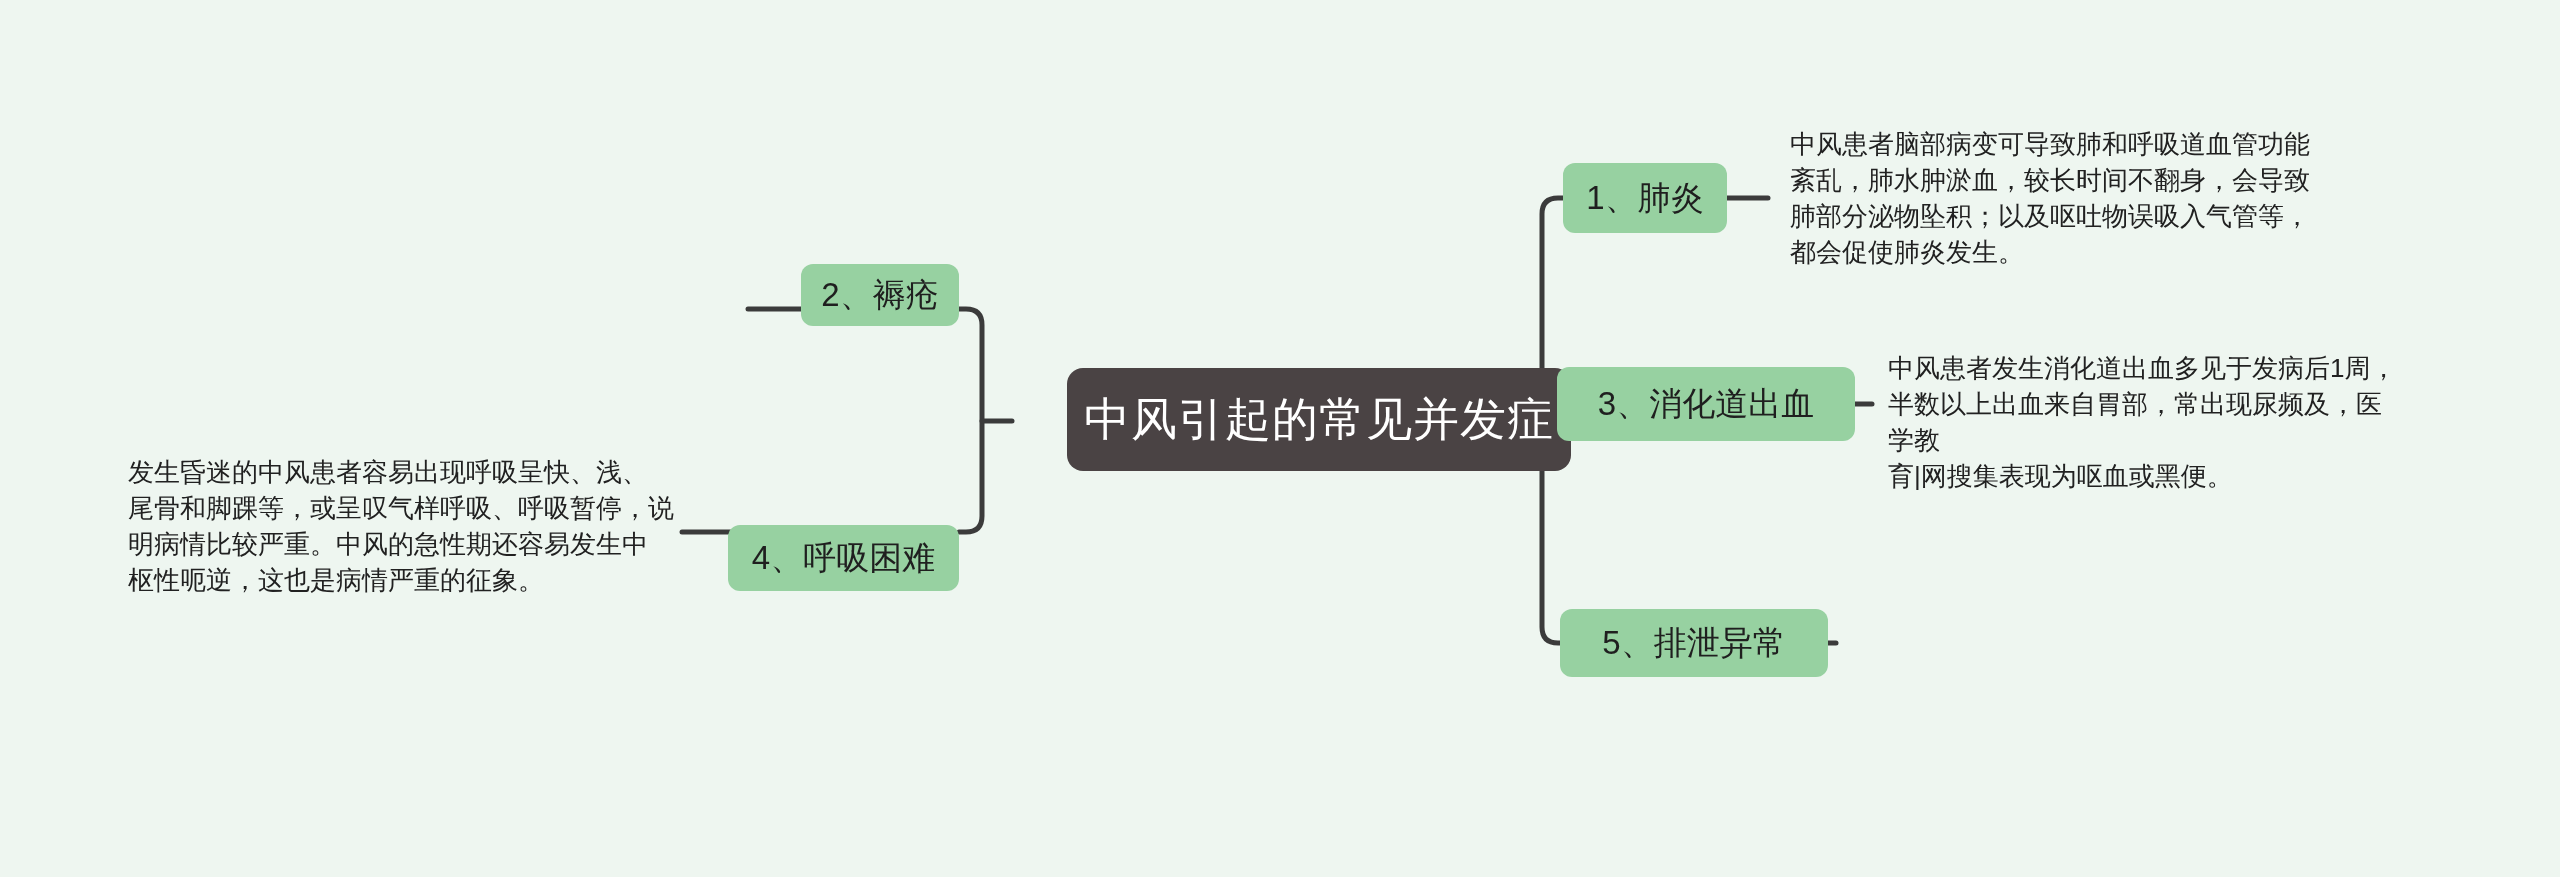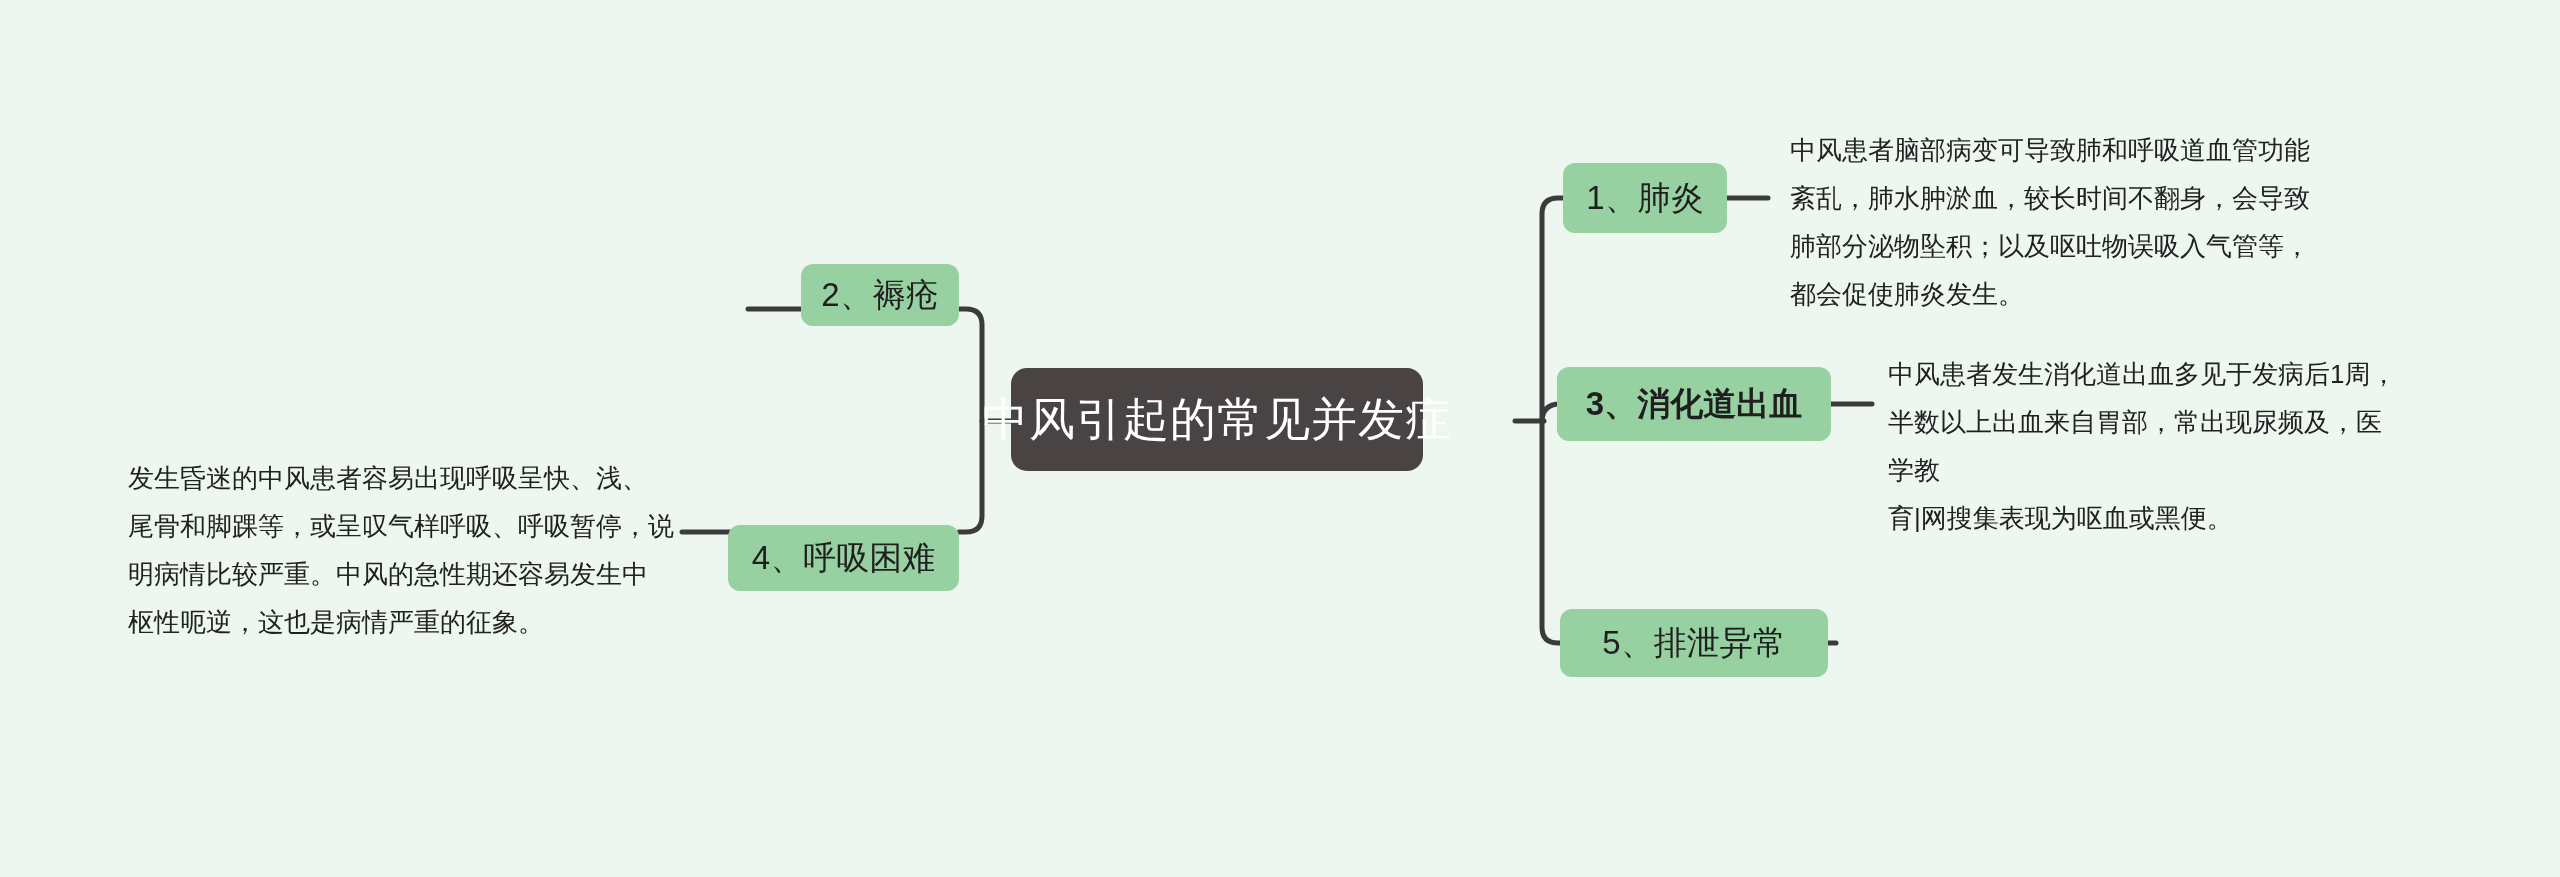--- a/index.html
+++ b/index.html
@@ -34,47 +34,47 @@
     position: absolute;
     z-index: 2;
     display: flex;
     align-items: center;
     justify-content: center;
     box-sizing: border-box;
     cursor: pointer;
     text-align: right;
   }
   .root-node {
-    left: 1011px; top: 368px;
-    width: 412px; height: 103px;
+    left: 1067px; top: 368px;
+    width: 504px; height: 103px;
     background: #4a4344;
     border-radius: 16px;
     color: #ffffff;
     font-size: 46px;
     letter-spacing: 1px;
     font-weight: 500;
     white-space: nowrap;
   }
   .branch-node {
     background: #97d1a1;
     border-radius: 12px;
     color: #1f1f1f;
     font-size: 33px;
     white-space: nowrap;
   }
   .node-b1 { left: 1563px; top: 163px; width: 164px; height: 70px; }
   .node-b2 { left: 801px;  top: 264px; width: 158px; height: 62px; }
-  .node-b3 { left: 1557px; top: 367px; width: 274px; height: 74px; font-weight: bold; }
+  .node-b3 { left: 1557px; top: 367px; width: 298px; height: 74px; }
   .node-b4 { left: 728px;  top: 525px; width: 231px; height: 66px; }
   .node-b5 { left: 1560px; top: 609px; width: 268px; height: 68px; }
   .desc {
     position: absolute;
     z-index: 1;
     font-size: 26px;
-    line-height: 48px;
+    line-height: 36px;
     color: #212121;
     white-space: pre-line;
     text-align: left;
   }
   .desc-t1 { left: 1790px; top: 126px; width: 600px; }
   .desc-t2 { left: 190px;  top: 246px; width: 590px; }
   .desc-t3 { left: 1888px; top: 350px; width: 510px; }
   .desc-t4 { left: 128px;  top: 454px; width: 610px; }
   .desc-t5 { left: 1843px; top: 535px; width: 540px; }
 </style>

